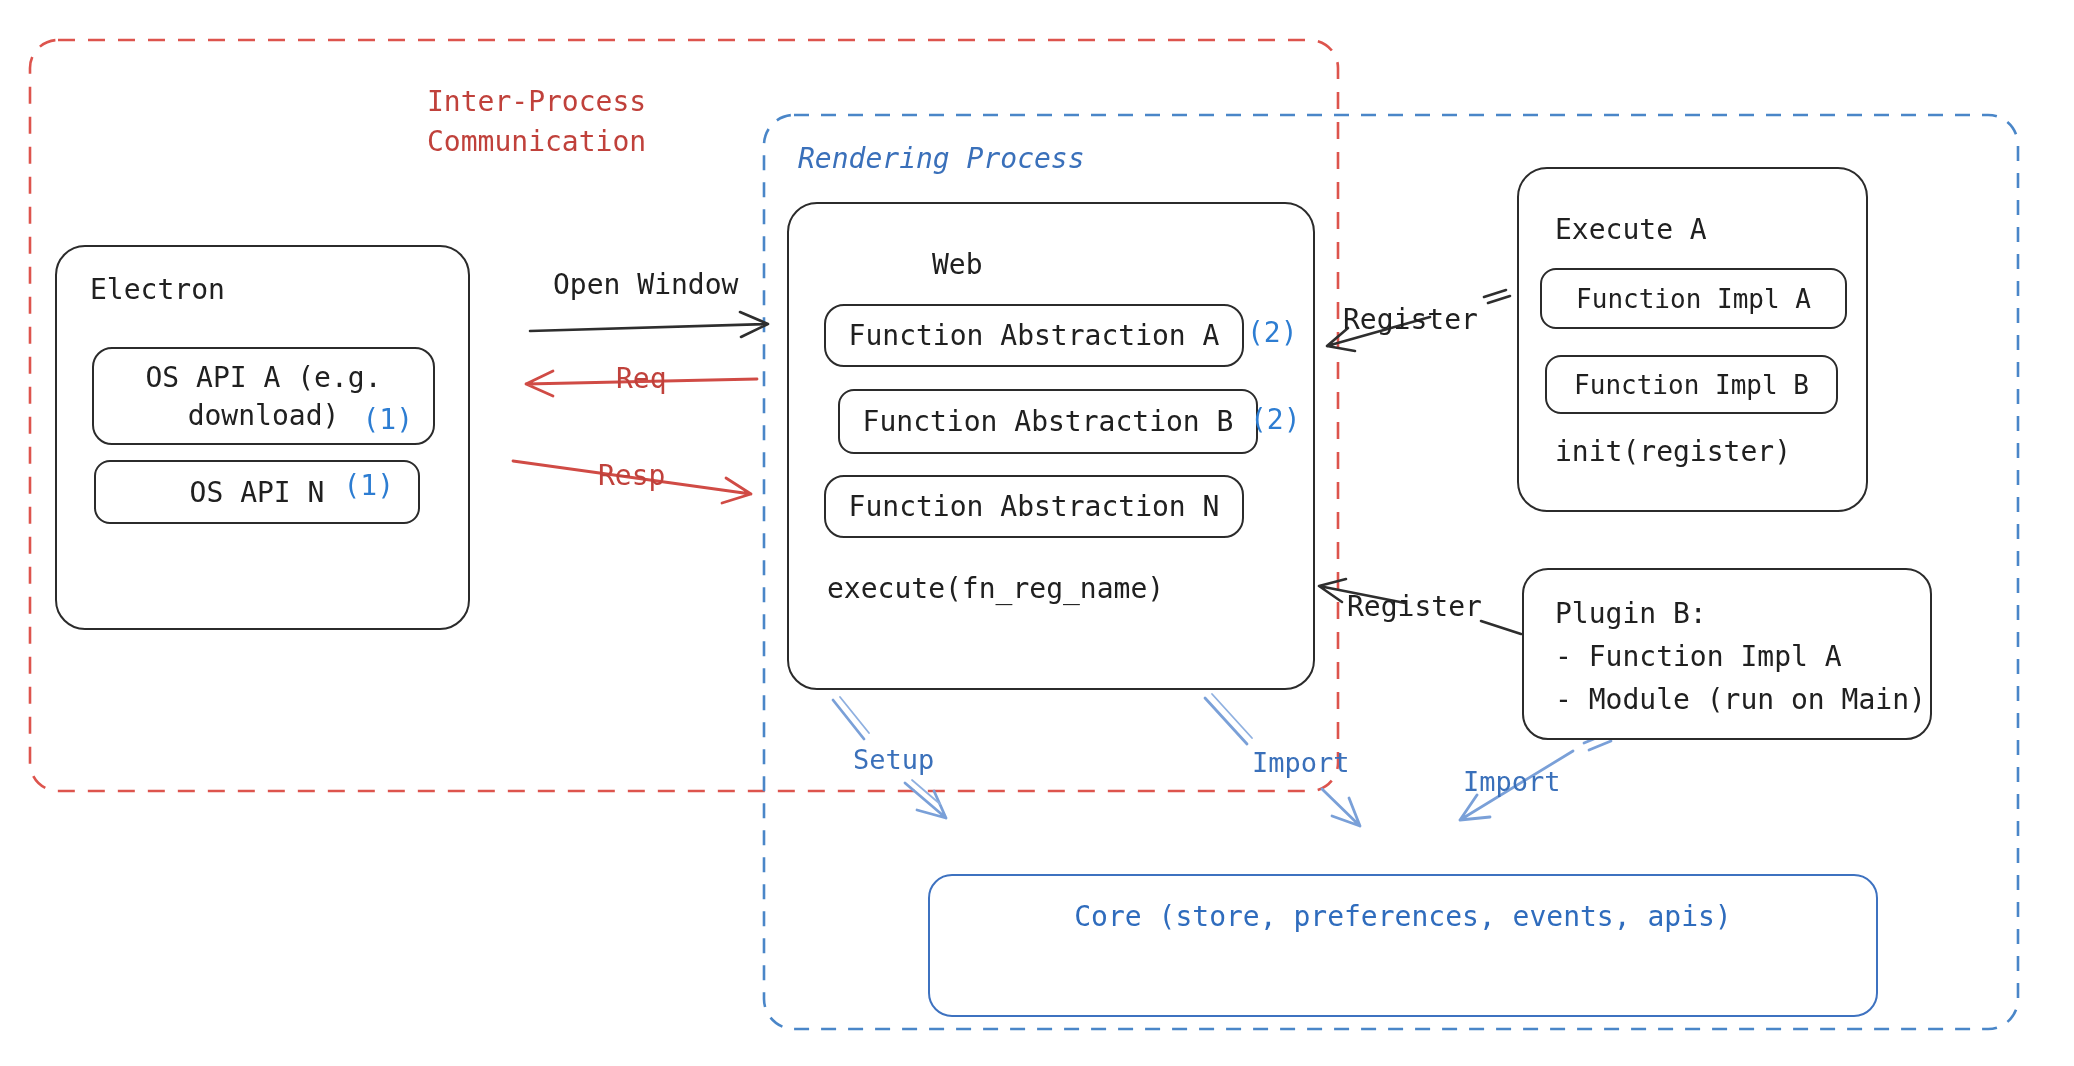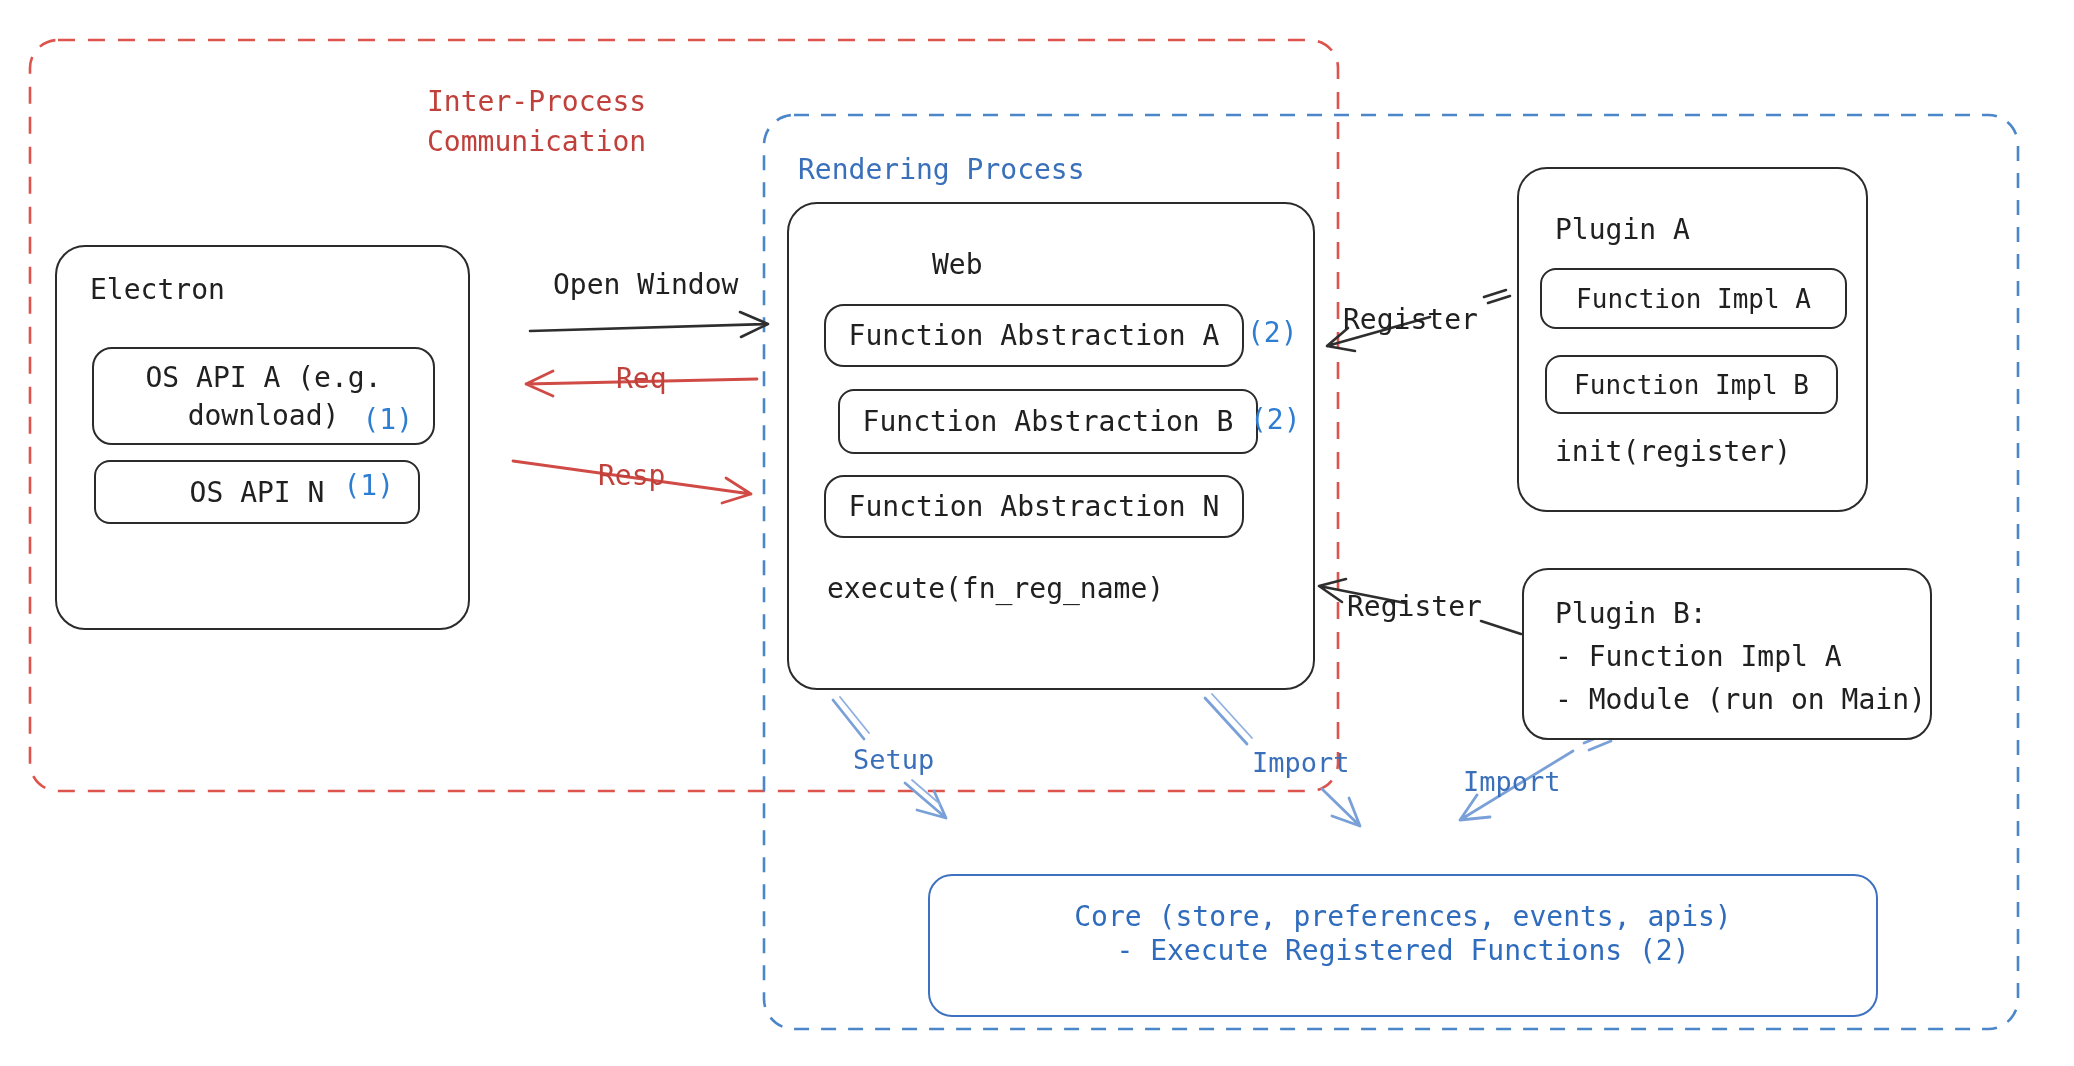--- a/index.html
+++ b/index.html
@@ -87,21 +87,21 @@
     <path class="arrow-blue" d="M1205,698 L1247,744"></path>
     <path class="arrow-blue-thin" d="M1212,694 L1252,738"></path>
     <path class="arrow-blue" d="M1322,789 L1360,826 M1360,826 L1349,798 M1360,826 L1332,816"></path>
 
     <path class="arrow-blue" d="M1584,743 L1606,734 M1589,750 L1611,741"></path>
     <path class="arrow-blue" d="M1573,751 L1460,820 M1460,820 L1490,817 M1460,820 L1477,795"></path>
   </svg>
 
   <div class="label red-text" style="left:427px;top:82px;line-height:40px;"><span style="display:block;">Inter-Process</span><span style="display:block;">Communication</span></div>
 
-  <div class="label blue-text" style="left:798px;top:153px;">Rendering Process</div>
+  <div class="label blue-text" style="left:798px;top:142px;font-style:italic;">Rendering Process</div>
 
   <div class="box" style="left:55px;top:245px;width:415px;height:385px;border-radius:30px;">
     <div class="label ink" style="left:33px;top:26px;">Electron</div>
 
     <div class="box centered two-line" style="left:35px;top:100px;width:343px;height:98px;border-radius:20px;border-width:2.2px;font-size:28px;">
       <span>OS API A (e.g.</span>
       <span>download)</span>
       <span class="badge" style="position:absolute;right:20px;top:52px;">(1)</span>
     </div>
 
@@ -125,39 +125,39 @@
     <span class="label badge" style="left:461px;top:199px;">(2)</span>
 
     <div class="box centered" style="left:35px;top:271px;width:420px;height:63px;border-radius:20px;border-width:2.2px;font-size:28px;">
       <span>Function Abstraction N</span>
     </div>
 
     <div class="label ink" style="left:38px;top:368px;">execute(fn_reg_name)</div>
   </div>
 
   <div class="box" style="left:1517px;top:167px;width:351px;height:345px;border-radius:30px;">
-    <div class="label ink" style="left:36px;top:44px;">Plugin A</div>
+    <div class="label ink" style="left:36px;top:44px;">Execute A</div>
 
     <div class="box centered" style="left:21px;top:99px;width:307px;height:61px;border-radius:16px;border-width:2.2px;font-size:26px;">
       <span>Function Impl A</span>
     </div>
 
     <div class="box centered" style="left:26px;top:186px;width:293px;height:59px;border-radius:16px;border-width:2.2px;font-size:26px;">
       <span>Function Impl B</span>
     </div>
 
     <div class="label ink" style="left:36px;top:266px;">init(register)</div>
   </div>
 
   <div class="box" style="left:1522px;top:568px;width:410px;height:172px;border-radius:26px;text-decoration:underline;">
     <div class="label ink" style="left:31px;top:22px;line-height:43px;"><span style="display:block;">Plugin B:</span><span style="display:block;">- Function Impl A</span><span style="display:block;">- Module (run on Main)</span></div>
   </div>
 
   <div class="box" style="left:928px;top:874px;width:950px;height:143px;border-radius:24px;border-color:#3e72c0;color:#2f6cbd;">
-    <div class="label" style="left:0;top:24px;width:100%;text-align:center;color:#2f6cbd;"><span style="display:block;">Core (store, preferences, events, apis)</span><span style="display:block;">- Execute Registered Functions (2)</span></div>
+    <div class="label" style="left:0;top:24px;width:100%;text-align:center;color:#2f6cbd;"><span style="display:block;">Core (store, preferences, events, apis)</span></div>
   </div>
 
   <div class="label ink" style="left:553px;top:268px;">Open Window</div>
   <div class="label red-text" style="left:616px;top:362px;">Req</div>
   <div class="label red-text" style="left:598px;top:459px;">Resp</div>
   <div class="label ink" style="left:1343px;top:303px;">Register</div>
   <div class="label ink" style="left:1347px;top:590px;">Register</div>
   <div class="label blue-text" style="left:853px;top:743px;font-size:27px;">Setup</div>
   <div class="label blue-text" style="left:1252px;top:746px;font-size:27px;">Import</div>
   <div class="label blue-text" style="left:1463px;top:765px;font-size:27px;">Import</div>

